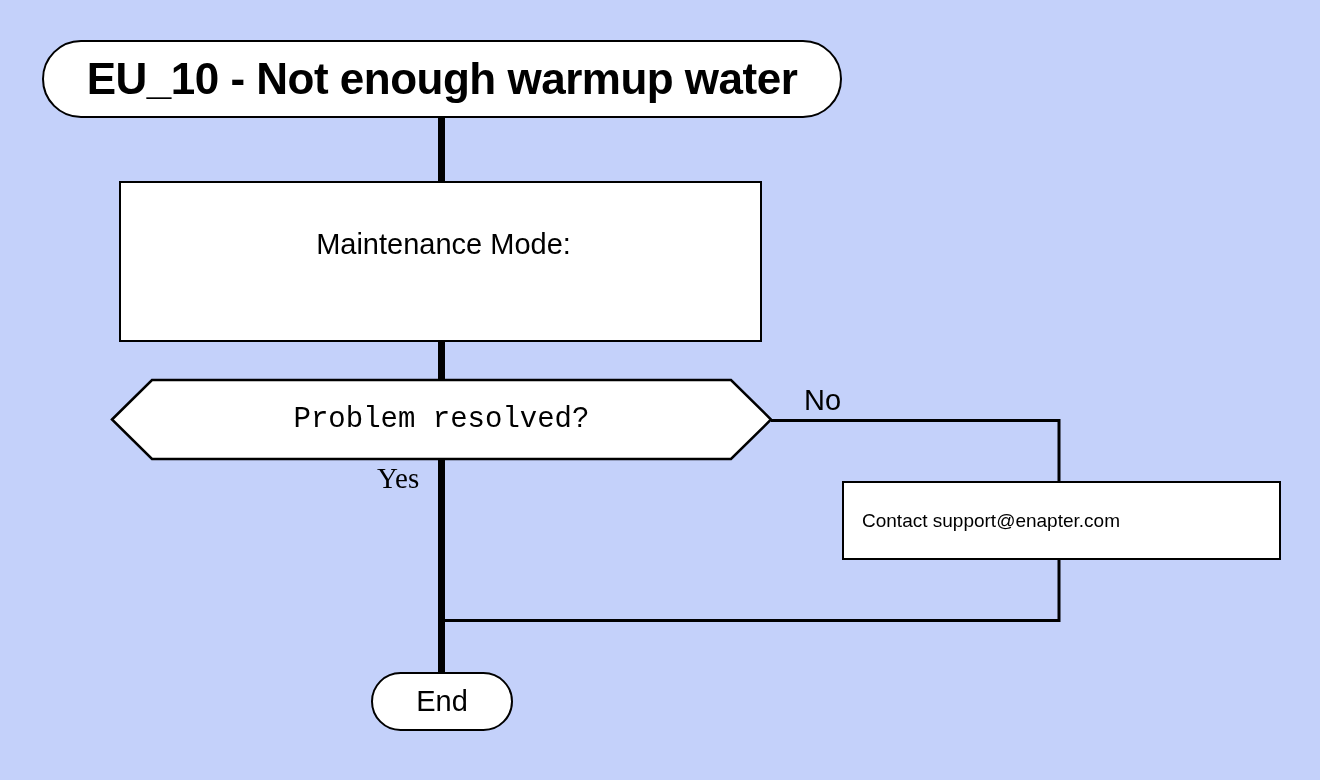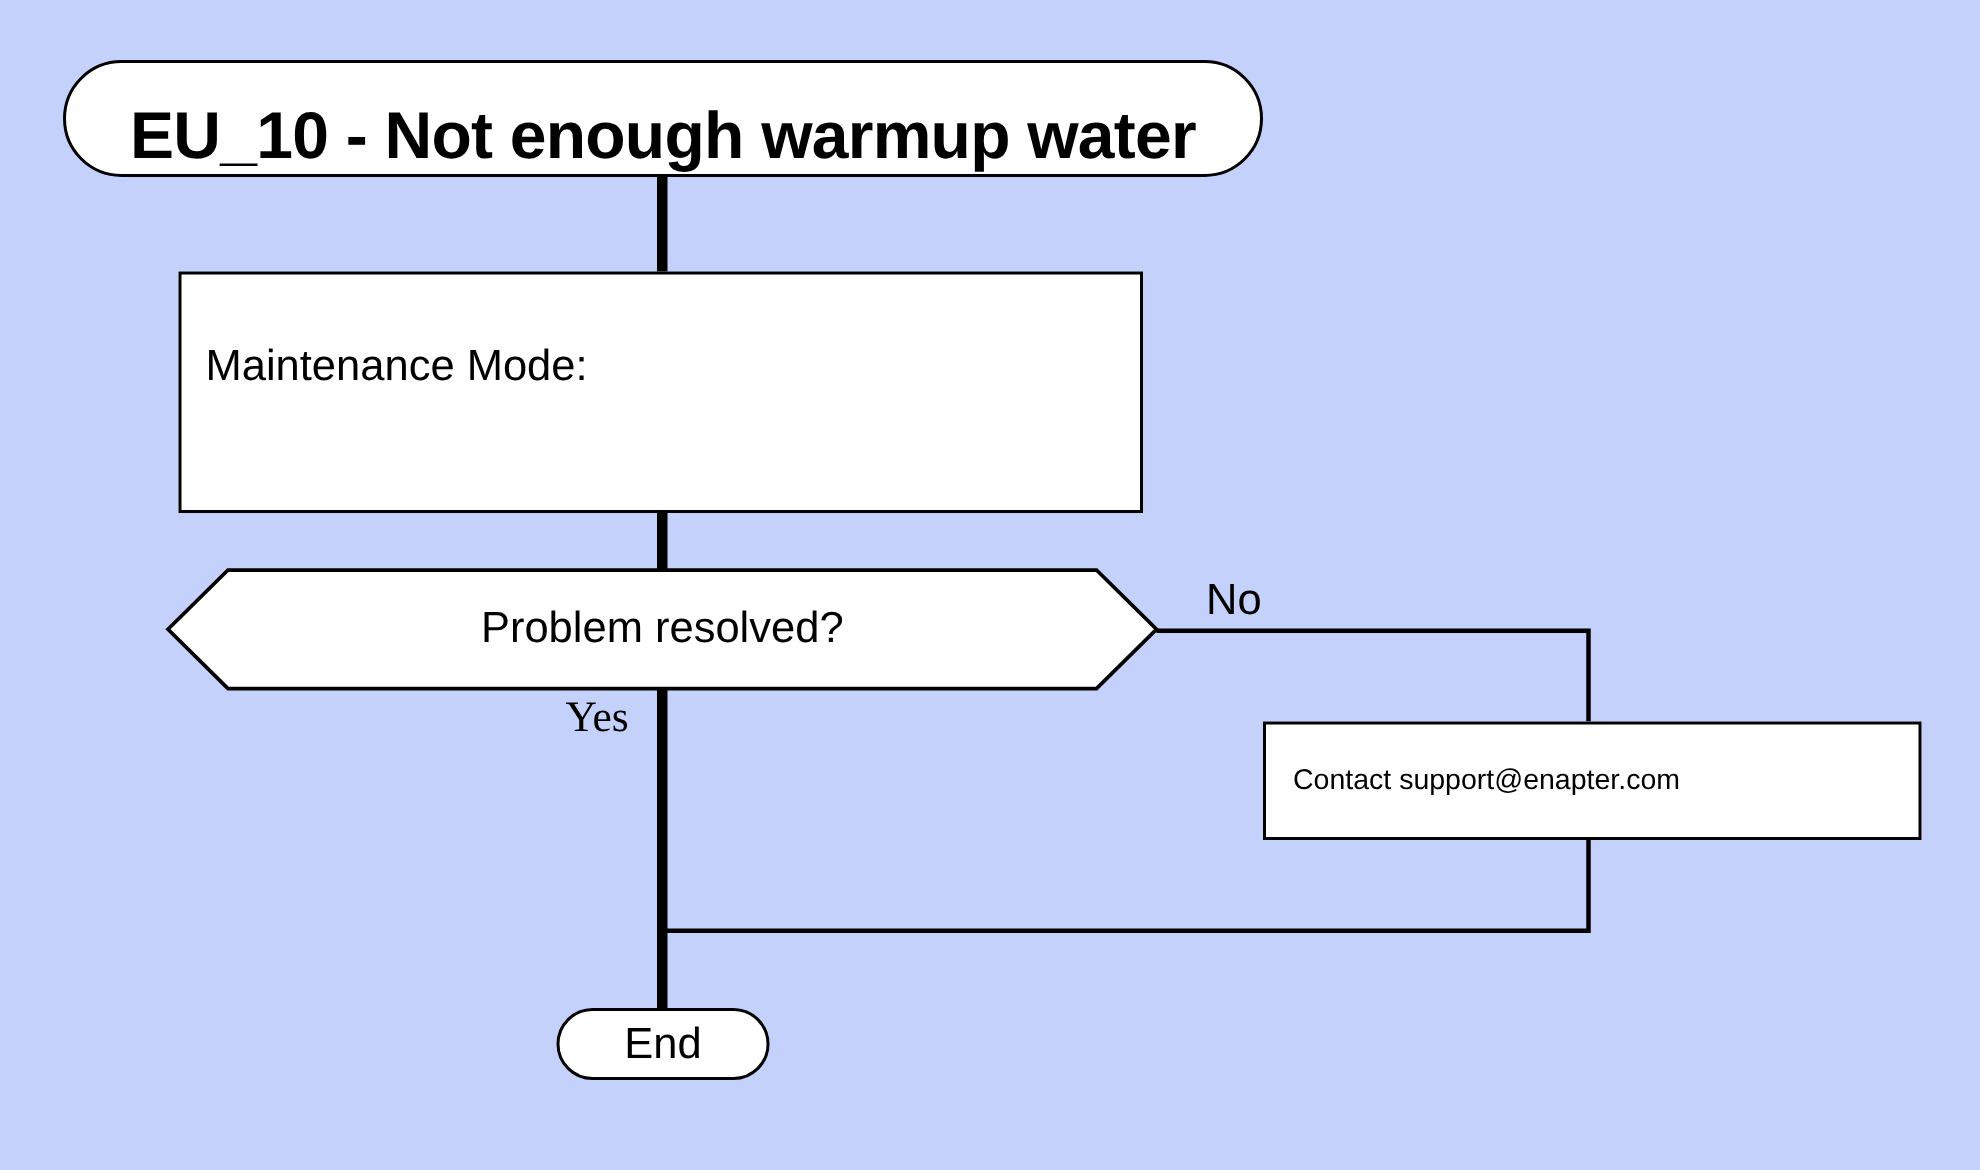--- a/index.html
+++ b/index.html
@@ -26,56 +26,57 @@
 
   .node {
     position: absolute;
     background: var(--shape-fill);
     border: 2.5px solid var(--line);
     color: var(--text);
   }
   .title-node {
     left: 42px; top: 40px; width: 800px; height: 78px;
     border-radius: 39px;
-    display: flex; align-items: flex-end; justify-content: center;
+    display: flex; align-items: center; justify-content: center;
     font-size: 44px; font-weight: bold;
     letter-spacing: -0.5px;
     white-space: nowrap;
   }
   .process-node {
     left: 119px; top: 181px; width: 643px; height: 161px;
     font-size: 29px; line-height: 36px;
     padding: 8px 10px 8px 16px;
-    display: flex; flex-direction: column; justify-content: center;
+    display: flex; flex-direction: column; justify-content: center; align-items: center;
   }
   .process-line { min-height: 36px; white-space: nowrap; }
   .hex-label {
     position: absolute;
     left: 112px; top: 380px; width: 659px; height: 79px;
     display: flex; align-items: center; justify-content: center;
     font-size: 29px;
     white-space: nowrap;
+    font-family: Liberation Mono, monospace;
   }
   .edge-label {
     position: absolute;
     font-size: 29px;
     line-height: 1.1;
     white-space: nowrap;
   }
   .label-no  { left: 776px; top: 385px; margin-left: 28px; }
   .label-yes { left: 377px; top: 463px; font-family: Liberation Serif, serif; }
   .contact-node {
     left: 842px; top: 481px; width: 439px; height: 79px;
     display: flex; align-items: center;
     padding-left: 18px;
     font-size: 19px;
     white-space: nowrap;
   }
   .end-node {
-    left: 371px; top: 672px; width: 142px; height: 48px;
+    left: 371px; top: 672px; width: 142px; height: 59px;
     border-radius: 30px;
     display: flex; align-items: center; justify-content: center;
     font-size: 29px;
   }
 </style>
 </head>
 <body>
 
 <div class="stage">
 

